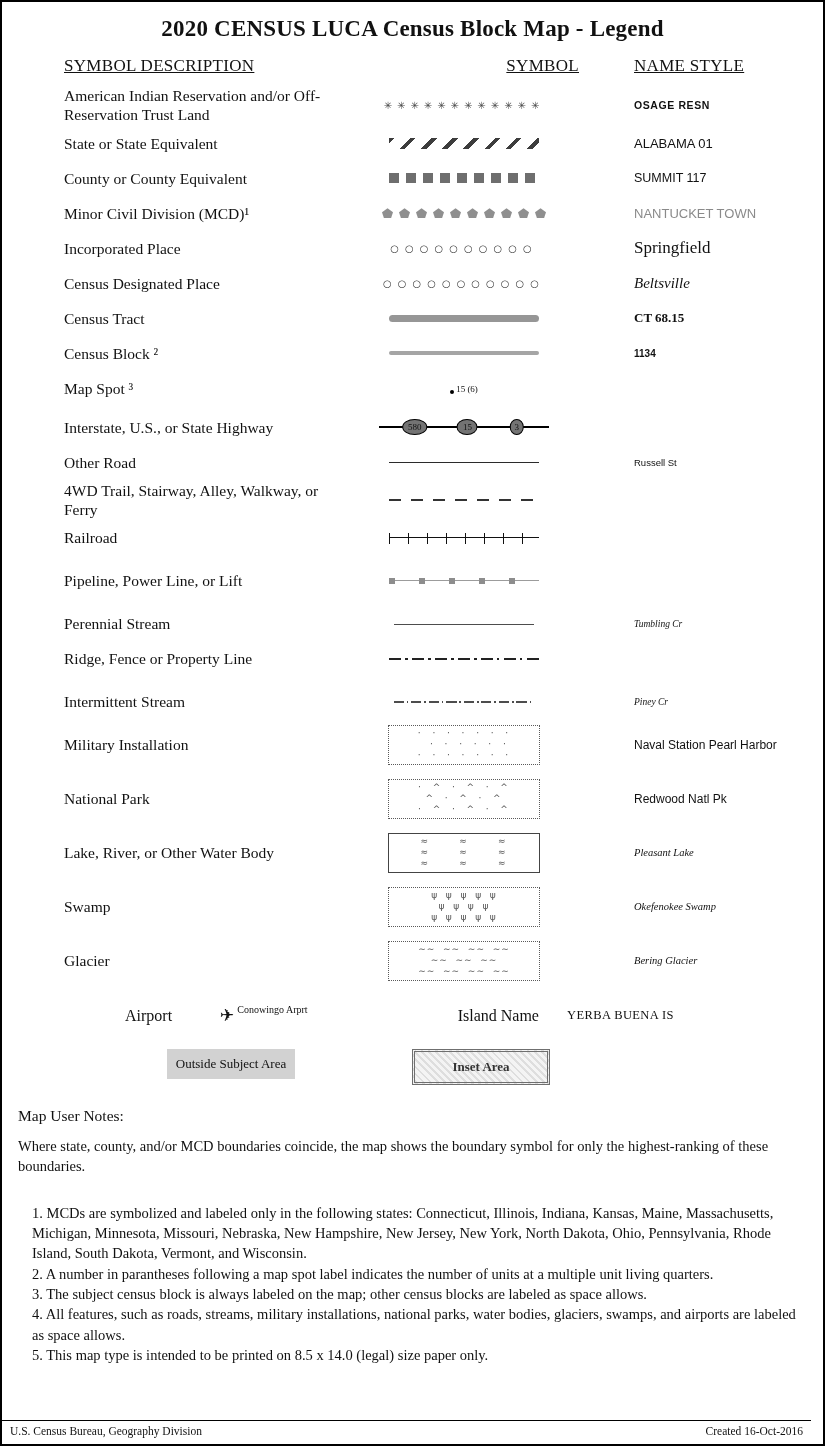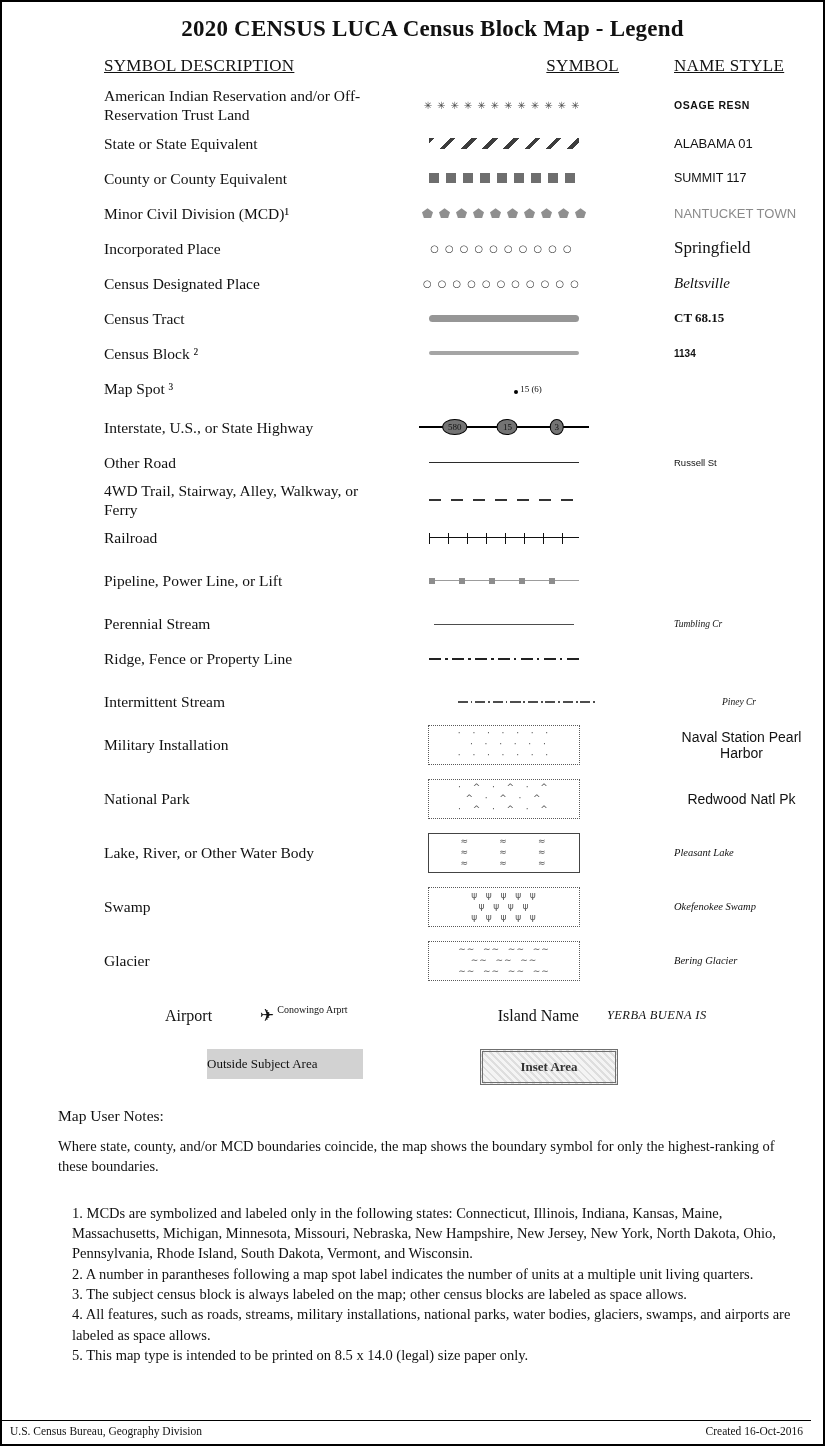--- a/index.html
+++ b/index.html
@@ -1,29 +1,29 @@
 <!DOCTYPE html>
 <html><head>
 <meta charset="utf-8">
 <style>
   html,body{margin:0;padding:0;background:#888;}
   .page{
     width:825px;height:1446px;margin:0 auto;background:#fff;
     border:2px solid #000;box-sizing:border-box;position:relative;
-    font-family:"Liberation Serif", serif;color:#111;overflow:hidden;padding-left:40px;
+    font-family:"Liberation Serif", serif;color:#111;overflow:hidden;
   }
   .title{font-size:23px;font-weight:bold;text-align:center;padding-top:14px;letter-spacing:.2px;}
   .grid{display:grid;grid-template-columns:285px 230px 1fr;align-items:center;padding-left:62px;padding-right:14px;}
   .head-row{margin-top:14px;}
   .col-head{font-size:17px;text-decoration:underline;letter-spacing:.3px;}
   .col-head.sym-h{text-align:right;}
   .col-head.name-h{padding-left:55px;}
   .rows{margin-top:10px;}
   .row{min-height:33px;margin-bottom:2px;}
-  .row.g6{margin-bottom:6px;gap:24px;}
+  .row.g6{margin-bottom:6px;}
   .row.g10{margin-bottom:10px;}
   .row.area-row{margin-bottom:14px;}
   .desc{font-size:15.5px;line-height:1.25;padding-right:14px;}
   .sym{display:flex;justify-content:center;align-items:center;}
   .name{padding-left:55px;}
 
   
   .sym-stars{font-family:"DejaVu Sans",sans-serif;font-size:10px;letter-spacing:5px;color:#4a4a4a;white-space:nowrap;}
   .sym-slashes{width:150px;height:11px;background:repeating-linear-gradient(135deg,#3d3d3d 0 4px,transparent 4px 15px);}
   .sym-squares{width:150px;height:10px;background:repeating-linear-gradient(90deg,#6e6e6e 0 10px,transparent 10px 17px);}
@@ -66,34 +66,34 @@
   .ns-resn{font-size:10.5px;font-weight:bold;letter-spacing:.6px;}
   .ns-state{font-size:13px;}
   .ns-county{font-size:12.5px;}
   .ns-mcd{font-size:13px;color:#8a8a8a;}
   .ns-place{font-family:"Liberation Serif",serif;font-size:17px;}
   .ns-cdp{font-family:"Liberation Serif",serif;font-size:15px;font-style:italic;}
   .ns-tract{font-size:13px;font-weight:bold;font-family:Liberation Serif, serif;}
   .ns-block{font-size:10px;font-weight:bold;}
   .ns-road{font-size:9.5px;}
   .ns-stream{font-family:"Liberation Serif",serif;font-size:9.5px;font-style:italic;}
-  .ns-area-sans{font-size:14px;text-align:center;}
+  .ns-area-sans{font-size:12px;}
   .ns-area-ital{font-family:"Liberation Serif",serif;font-size:10.5px;font-style:italic;}
 
   
   .extra-row{display:flex;align-items:center;margin:26px 0 0 123px;}
   .airport-label{font-size:16px;}
   .plane{font-family:"DejaVu Sans",sans-serif;font-size:17px;margin-left:48px;line-height:1;}
   .airport-name{font-size:10px;margin:-12px 0 0 3px;}
   .island-label{font-size:16px;margin-left:150px;}
-  .island-name{font-family:"Liberation Serif",serif;font-size:12.5px;font-style:italic;margin-left:28px;letter-spacing:.4px;}
+  .island-name{font-family:"Liberation Serif",serif;font-size:12.5px;margin-left:28px;letter-spacing:.4px;}
 
   
   .special-row{display:flex;margin:24px 0 0 165px;}
-  .outside-box{width:156px;height:30px;background:#d2d2d2;display:flex;align-items:center;font-size:13px;}
+  .outside-box{width:128px;height:30px;background:#d2d2d2;display:flex;align-items:center;justify-content:center;font-size:13px;}
   .inset-box{width:132px;height:30px;margin-left:117px;border:3px double #6f6f6f;box-sizing:content-box;
     background:repeating-linear-gradient(45deg,#dedede 0 2px,rgba(0,0,0,0) 2px 5px),#f4f4f4;
     display:flex;align-items:center;justify-content:center;font-size:13px;font-weight:bold;color:#333;}
 
   
   .notes{margin:20px 16px 0 16px;font-size:14.5px;line-height:1.4;}
   .notes-heading{font-size:15.5px;margin-bottom:10px;}
   .notes-intro{margin-bottom:26px;max-width:782px;}
   .note-item{margin-left:14px;max-width:768px;}
 

